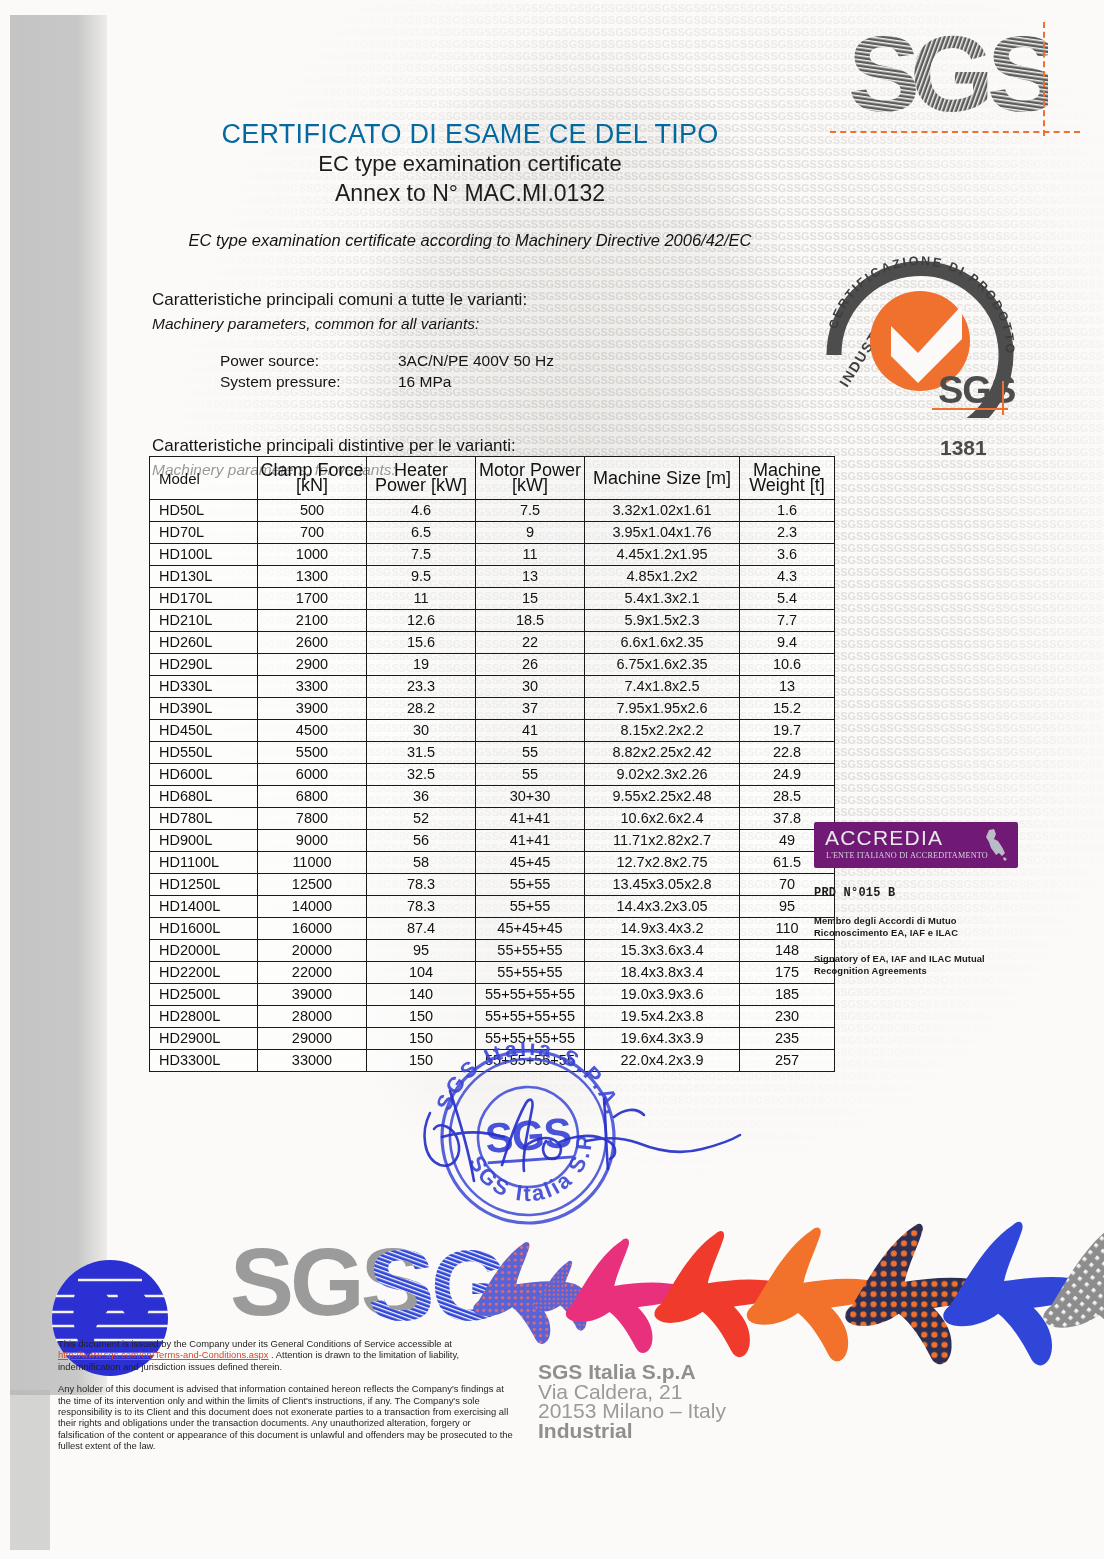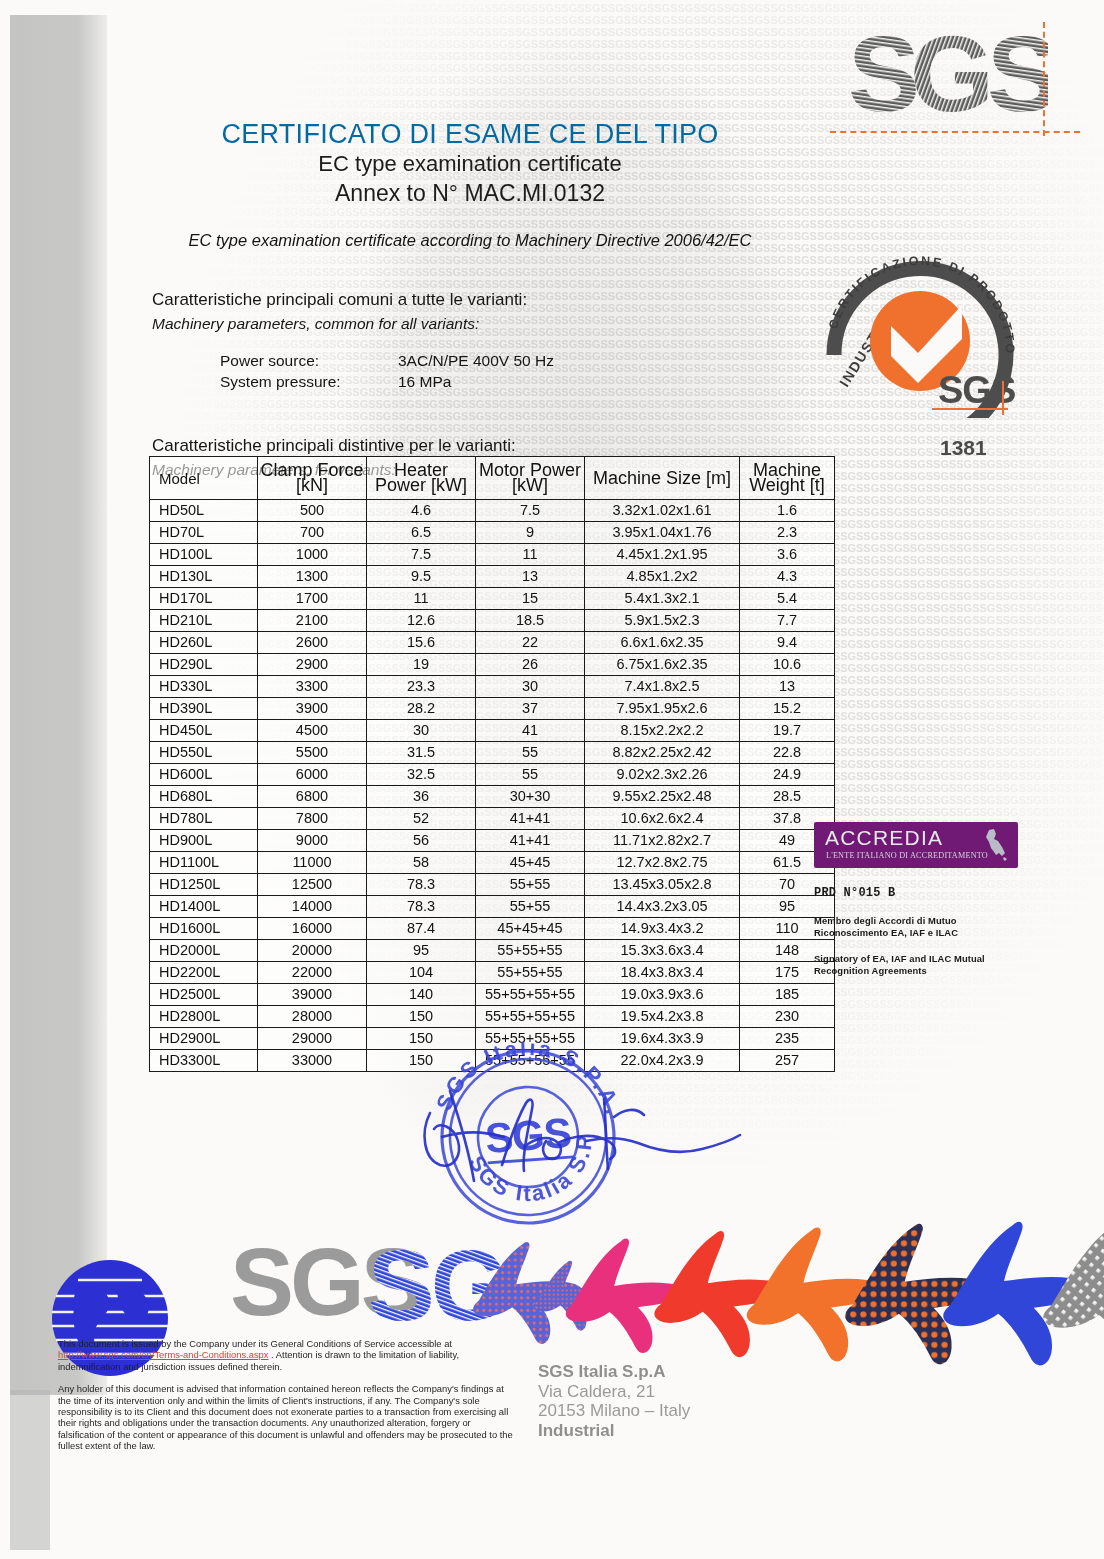--- a/index.html
+++ b/index.html
@@ -275,21 +275,21 @@
     font-size: 9.4px;
     line-height: 11.4px;
     color: #1f1f1f;
   }
   #footer-legal p { margin: 0 0 11px 0; }
   #footer-legal a { color: #d8452a; text-decoration: underline; }
   #footer-address {
     position: absolute;
     left: 538px; top: 1362px;
     z-index: 8;
-    font-size: 17px;
+    font-size: 21px;
     line-height: 19.5px;
     color: #9a9a9a;
   }
   #footer-address .bold { font-weight: bold; color: #8f8f8f; }
 </style>
 </head>
 <body>
 
 <div id="page">
 

